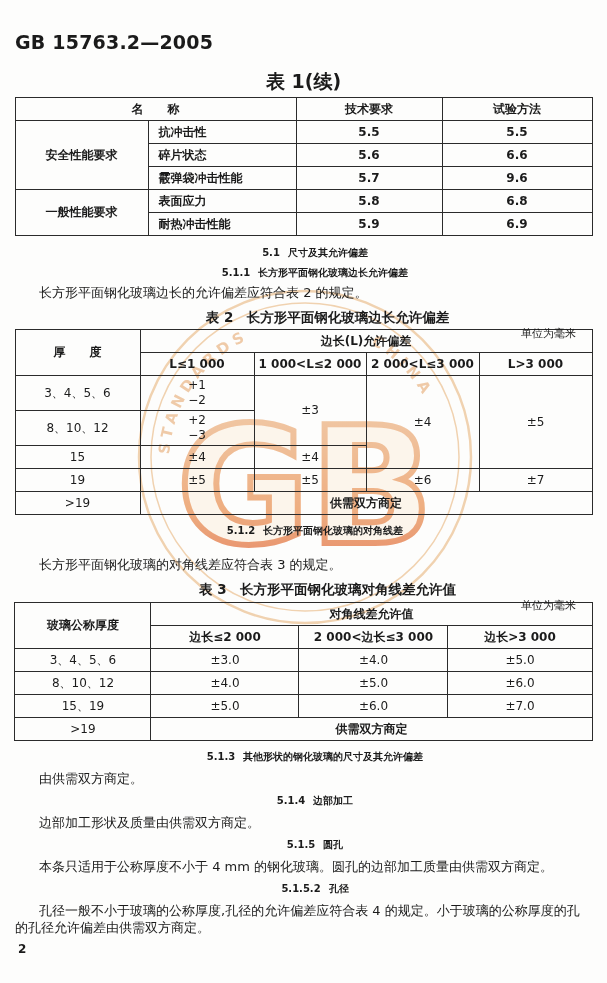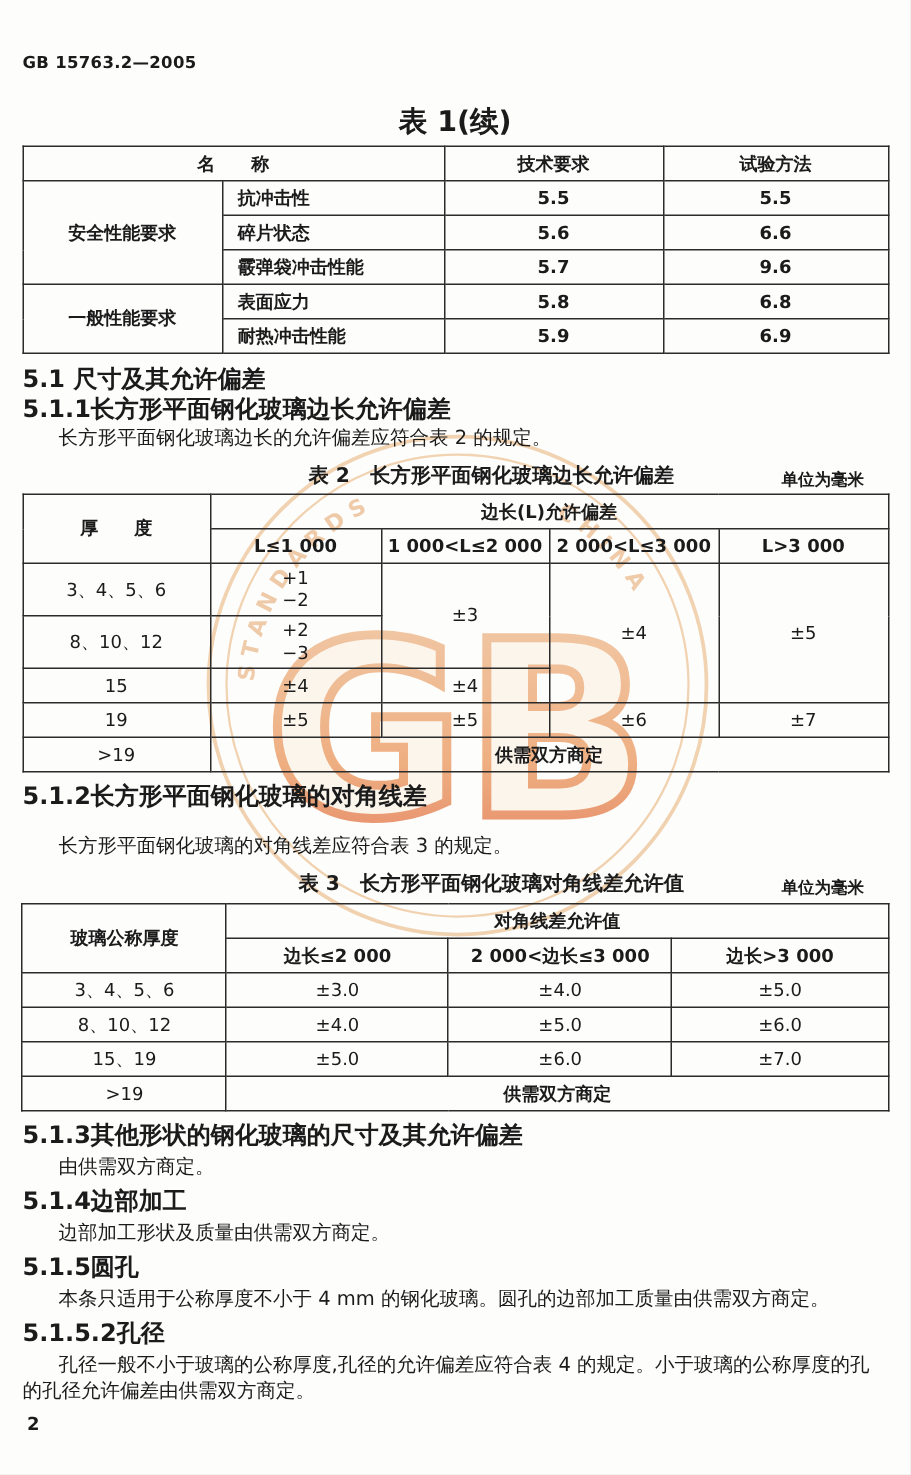--- a/index.html
+++ b/index.html
@@ -9,40 +9,40 @@
     background:#fdfdfc;
     font-family:"DejaVu Sans",sans-serif;
     color:#1b1b1b;
     overflow:hidden;
     margin:0 auto;
   }
   .content{position:relative;z-index:1;}
   
   .watermark{position:absolute;left:133px;top:285px;z-index:0;pointer-events:none;}
   
-  .doc-header{margin:34px 0 0 15px;font-size:11px;font-weight:bold;letter-spacing:.2px;line-height:16px;}
+  .doc-header{margin:34px 0 0 15px;font-size:19px;font-weight:bold;letter-spacing:.2px;line-height:16px;}
   
   .caption1{margin-top:23px;text-align:center;font-weight:bold;font-size:19px;line-height:17px;}
   .caption-row{position:relative;margin-top:8px;height:17px;padding-left:48px;}
   .caption-row .cap{text-align:center;font-weight:bold;font-size:13.5px;line-height:17px;}
-  .caption-row .unit{position:absolute;right:31px;top:3px;font-size:11px;font-weight:bold;text-align:right;}
+  .caption-row .unit{position:absolute;right:31px;top:17px;font-size:11px;font-weight:normal;text-align:right;}
   
   table.t{border-collapse:collapse;margin:4px auto 0;width:577px;table-layout:fixed;}
   table.t td{border:1px solid #2b2b2b;text-align:center;vertical-align:middle;
              font-size:12px;line-height:15px;padding:2px 3px;}
   table.t .hd{font-weight:bold;}
   table.t1{margin-top:7px;}
   table.t1 td{height:18px;font-weight:bold;}
   table.t1 td.item{text-align:left;padding-left:10px;}
   tr.grp-sep td{border-top:1.5px solid #2b2b2b;}
   table.t2 td.two{height:26px;}
   table.t2 td, table.t3 td{height:18px;}
   table.t2 .bold, table.t3 .bold{font-weight:bold;}
   
-  .h{margin:6px 0 0 15px;font-size:16px;font-weight:bold;line-height:16px;}
+  .h{margin:6px 0 0 15px;font-size:10px;font-weight:bold;line-height:16px;text-align:center;}
   .h .num{display:inline-block;min-width:34px;}
   .h .num3{min-width:44px;}
   .h .num4{min-width:56px;}
   .para{margin:5px 15px 0 15px;font-size:13px;line-height:17px;text-indent:24px;}
   .mt8{margin-top:8px;} .mt9{margin-top:9px;} .mt4{margin-top:4px;}
   .pageno{margin:6px 0 0 18px;font-size:12px;font-weight:bold;}
 </style>
 </head>
 <body>
 

